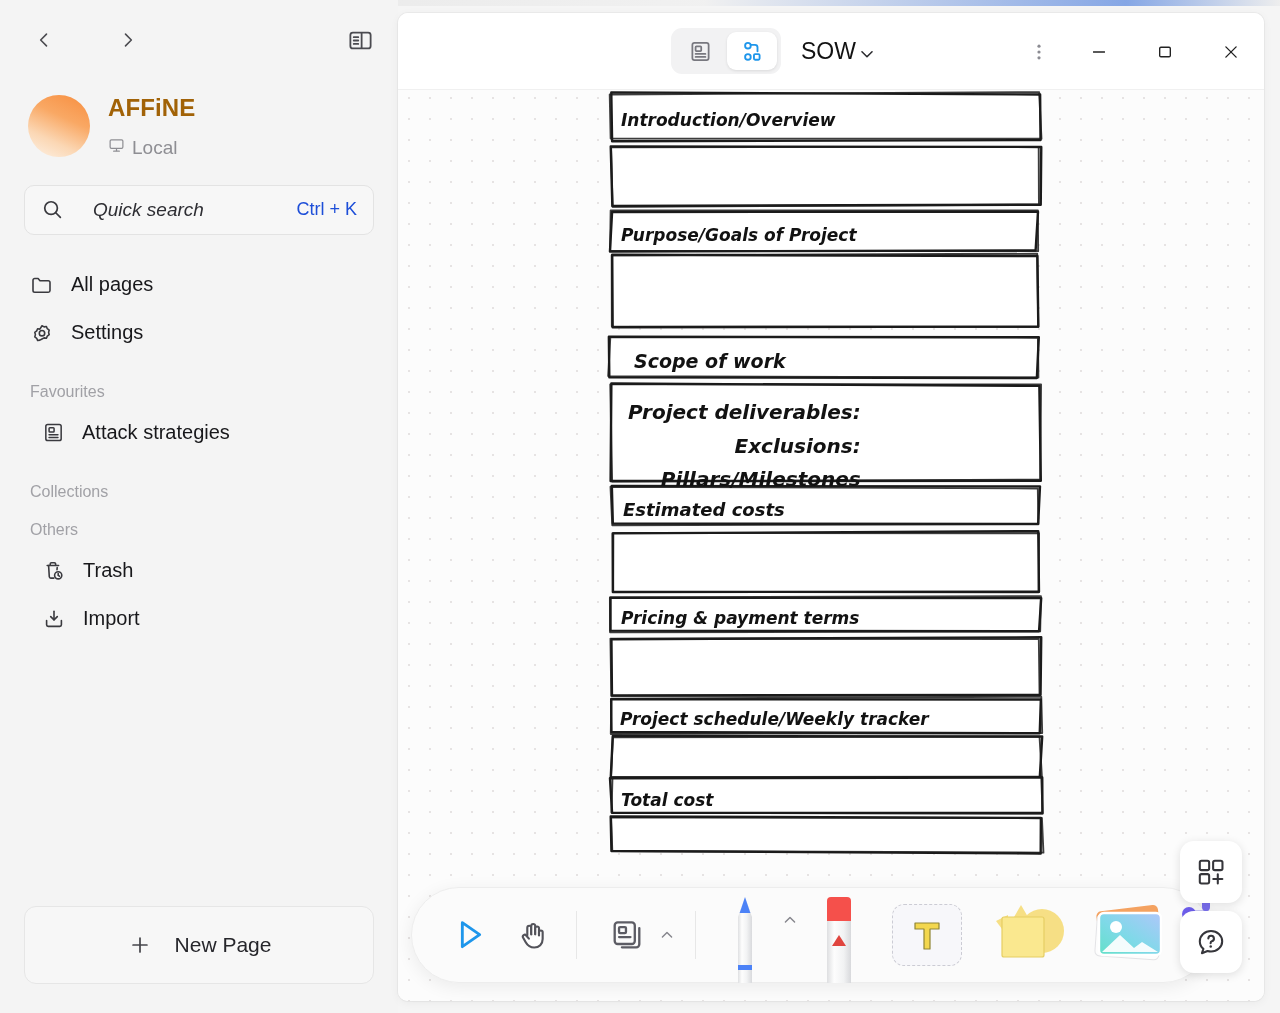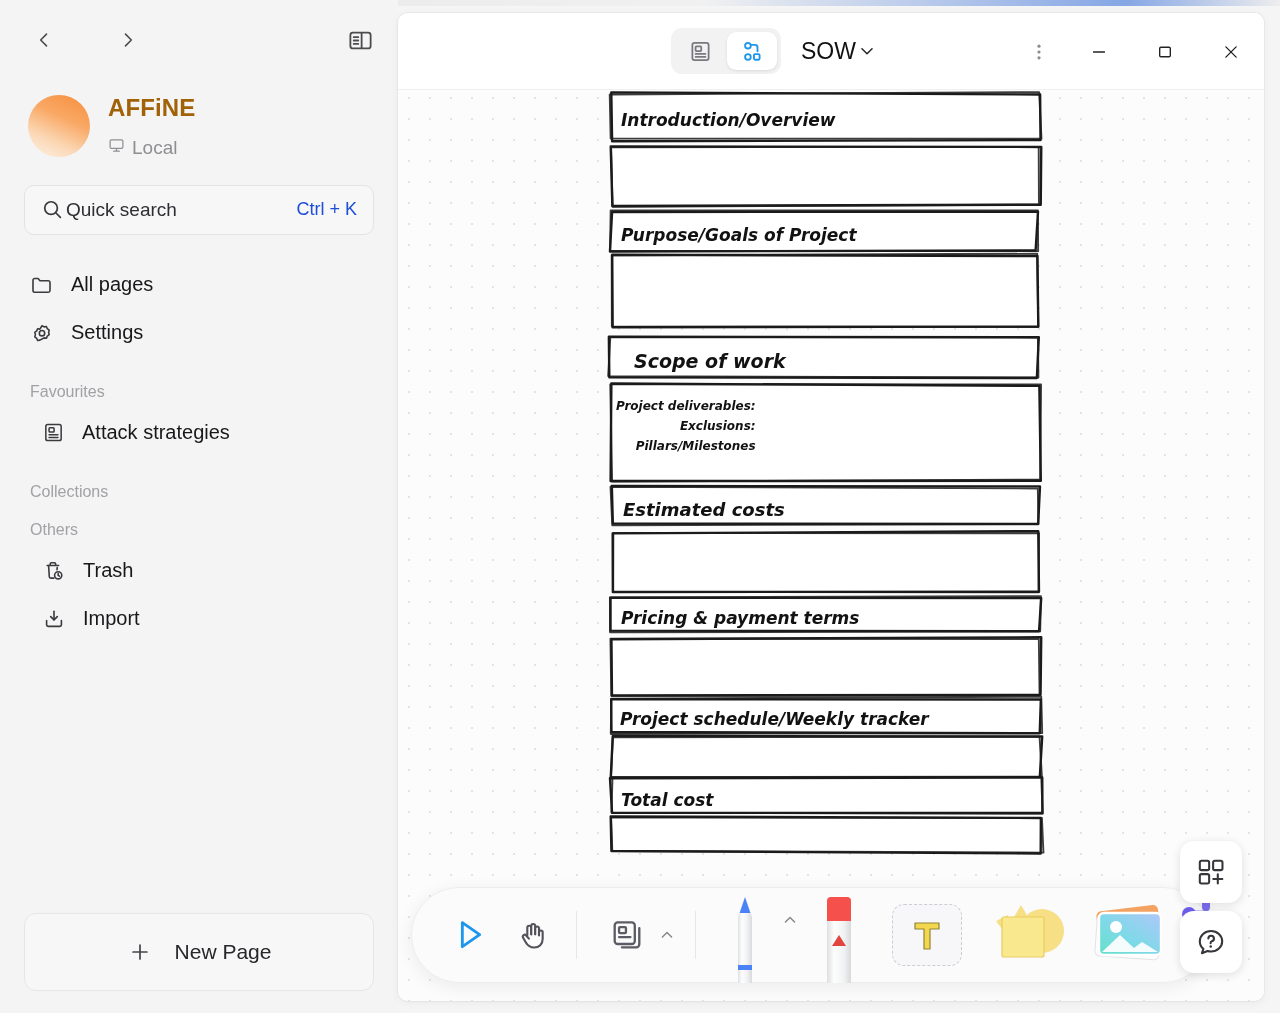--- a/index.html
+++ b/index.html
@@ -54,40 +54,40 @@
     margin-top: 15px; font-size: 19px; color: #8e8e93;
   }
 
   .quick-search {
     margin: 0 24px; height: 50px;
     border: 1px solid #e3e3e3; border-radius: 10px;
     background: #f7f7f7;
     display: flex; align-items: center; padding: 0 16px;
     cursor: pointer;
   }
-  .qs-label { font-size: 19px; color: #2e2e33; margin-left: 2px; }
+  .qs-label { font-size: 19px; color: #2e2e33; margin-left: 29px; font-style: italic; }
   .qs-kbd { margin-left: auto; font-size: 18px; color: #1d4ed8; }
 
   .sb-nav { margin-top: 26px; }
   .sb-item {
     display: flex; align-items: center; gap: 17px;
     height: 48px; margin: 0 16px; padding: 0 14px;
     border-radius: 8px; cursor: pointer;
     font-size: 20px; color: #18181b;
   }
   .sb-item.indent { margin-left: 28px; }
   .sb-section {
     font-size: 16px; color: #a1a1a6;
     padding: 0 30px; margin-top: 26px; margin-bottom: 8px;
   }
   .sb-section.tight { margin-top: 20px; }
 
   .sb-flex { flex: 1; }
   .new-page {
-    margin: 0 24px 22px; height: 78px;
+    margin: 0 24px 29px; height: 78px;
     border: 1px solid #e6e6e6; border-radius: 12px;
     background: #f7f7f7;
     display: flex; align-items: center; justify-content: center; gap: 22px;
     cursor: pointer;
   }
   .np-label { font-size: 21px; color: #26262b; }
 
   
   .editor {
     position: absolute; left: 398px; top: 13px;
@@ -113,21 +113,21 @@
     width: 50px; height: 38px; border-radius: 9px;
     display: flex; align-items: center; justify-content: center;
     cursor: pointer; color: #78787f;
   }
   .mode-btn.active {
     background: #ffffff; color: #1e96eb;
     box-shadow: 0 1px 3px rgba(0,0,0,0.1);
   }
   .doc-title-wrap {
     position: absolute; left: 403px;
-    display: flex; align-items: center; cursor: pointer;
+    display: flex; align-items: flex-end; cursor: pointer;
   }
   .doc-title { font-size: 23px; color: #121212; }
   .hdr-right {
     position: absolute; right: 0; top: 0; height: 77px;
     display: flex; align-items: center;
   }
   .hdr-btn {
     width: 54px; height: 46px;
     display: flex; align-items: center; justify-content: center;
     cursor: pointer; color: #2a2a2e; border-radius: 6px;
@@ -407,21 +407,21 @@
           <path d="M 214.79781591999242 647.2345963724584 L 641.5382457971751 646.7202617718001 L 643.9451099645556 687.8321276909355 L 213.04953062559923 687.1607572737432 Z" fill="none" stroke="#1b1b1b" stroke-width="1.9" stroke-linejoin="round" stroke-linecap="round" opacity="0.85"></path>
           <path d="M 211.98082727216223 688.2957184621113 L 644.2450330265542 687.4343249802172 L 644.4738862523687 722.8705375196275 L 214.06304535389089 722.8279694320298 Z" fill="#ffffff" stroke="#1b1b1b" stroke-width="2.4" stroke-linejoin="round" stroke-linecap="round" opacity="1"></path>
           <path d="M 214.47042605419196 686.9196605684327 L 643.2752457562718 686.7692147494616 L 644.5714146802535 723.8120644098669 L 213.5359117994252 722.5949451923813 Z" fill="none" stroke="#1b1b1b" stroke-width="1.9" stroke-linejoin="round" stroke-linecap="round" opacity="0.85"></path>
           <path d="M 212.6833938063045 726.5013709664352 L 642.8608478509639 727.978706837389 L 642.6846776009465 763.4597097351028 L 213.4399976734724 760.9582986833799 Z" fill="#ffffff" stroke="#1b1b1b" stroke-width="2.4" stroke-linejoin="round" stroke-linecap="round" opacity="1"></path>
           <path d="M 213.13767918974054 727.4702599649179 L 643.9015112525791 728.0398595936316 L 645.4407517923697 762.6299750814819 L 214.29095816695641 760.9733684065162 Z" fill="none" stroke="#1b1b1b" stroke-width="1.9" stroke-linejoin="round" stroke-linecap="round" opacity="0.85"></path>
         </svg>
       <div id="board-labels">
           <div class="hbox-label" style="left: 223px; top: 16px; font-size: 17px; line-height: 1.68;">Introduction/Overview</div>
           <div class="hbox-label" style="left: 223px; top: 131px; font-size: 17px; line-height: 1.68;">Purpose/Goals of Project</div>
           <div class="hbox-label" style="left: 236px; top: 256px; font-size: 19px; line-height: 1.68;">Scope of work</div>
-          <div class="hbox-label" style="left: 218px; top: 306px; font-size: 12px; line-height: 1.68;">Project deliverables:
+          <div class="hbox-label" style="left: 230px; top: 306px; font-size: 20px; line-height: 1.68;">Project deliverables:
 Exclusions:
 Pillars/Milestones</div>
           <div class="hbox-label" style="left: 225px; top: 405px; font-size: 18px; line-height: 1.68;">Estimated costs</div>
           <div class="hbox-label" style="left: 223px; top: 514px; font-size: 17px; line-height: 1.68;">Pricing &amp; payment terms</div>
           <div class="hbox-label" style="left: 222px; top: 615px; font-size: 17px; line-height: 1.68;">Project schedule/Weekly tracker</div>
           <div class="hbox-label" style="left: 223px; top: 696px; font-size: 17px; line-height: 1.68;">Total cost</div>
         </div>
 
       <div class="toolbar">
 

